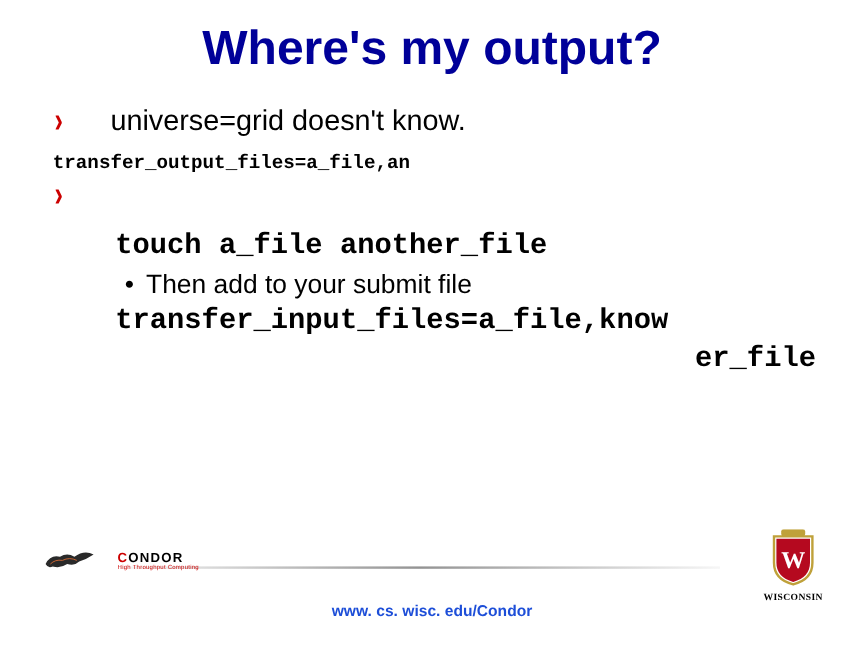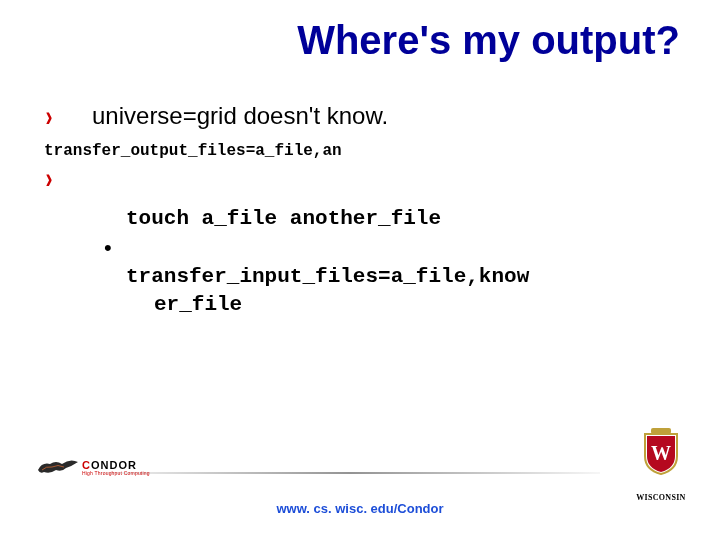--- a/index.html
+++ b/index.html
@@ -14,22 +14,22 @@
   .slide {
     width: 100%;
     height: 100%;
     padding: 18px 40px 20px 40px;
     position: relative;
   }
   .title {
     color: #000099;
     font-size: 40px;
     font-weight: bold;
-    text-align: right;
-    margin-bottom: 37px;
+    text-align: center;
+    margin-bottom: 22px;
   }
   .content {
     color: #000000;
     font-size: 24px;
     line-height: 1.35;
     padding-left: 4px;
   }
   .bullet-row {
     display: flex;
     align-items: flex-start;
@@ -60,38 +60,38 @@
   }
   .code-indent {
     padding-left: 28px;
   }
   .sub-block {
     padding-left: 52px;
     margin-top: 2px;
   }
   .sub-code {
     font-family: "Courier New", monospace;
-    font-size: 21px;
-    font-weight: bold;
-    line-height: 1.35;
-    margin-left: 30px;
+    font-size: 24px;
+    font-weight: bold;
+    line-height: 1.35;
   }
   .dot-row {
     display: flex;
     align-items: flex-start;
     font-size: 22px;
     line-height: 1.35;
   }
   .dot {
     font-size: 22px;
     margin-right: 10px;
     margin-left: 8px;
   }
   .sub-code-indent {
     padding-left: 28px;
+    text-align: right;
   }
   .footer {
     position: absolute;
     bottom: 20px;
     left: 0;
     right: 0;
     height: 60px;
   }
   .hr-line {
     position: absolute;
@@ -118,21 +118,21 @@
     display: flex;
     align-items: center;
   }
   .condor-bird {
     width: 44px;
     height: 24px;
     position: relative;
   }
   .condor-bird svg { width: 100%; height: 100%; }
   .condor-text {
-    margin-left: 2px;
+    margin-left: 18px;
     line-height: 1;
   }
   .condor-main {
     font-family: Arial, sans-serif;
     font-size: 11px;
     font-weight: bold;
     letter-spacing: 1px;
   }
   .condor-c { color: #cc0000; }
   .condor-rest { color: #000; }
@@ -154,21 +154,21 @@
     height: 48px;
     margin: 0 auto;
   }
   .crest svg { width: 100%; height: 100%; }
   .wisc-text {
     font-family: "Times New Roman", serif;
     font-size: 8px;
     font-weight: bold;
     color: #000;
     letter-spacing: 0.3px;
-    margin-top: 17px;
+    margin-top: 4px;
   }
 </style>
 </head>
 <body>
 
 <div class="slide">
 
   <div class="title">Where's my output?</div>
 
   <div class="content">
@@ -181,20 +181,21 @@
     <div class="code-line">transfer_output_files=a_file,an</div>
 
     <div class="bullet-row">
       <span class="chevron">›</span>
     </div>
 
     <div class="sub-block">
       <div class="sub-code">touch a_file another_file</div>
       <div class="dot-row">
         <span class="dot">•</span>
+        <span>Then add to your submit file</span>
       </div>
       <div class="sub-code">transfer_input_files=a_file,know</div>
       <div class="sub-code sub-code-indent">er_file</div>
     </div>
 
   </div>
 
   <div class="footer">
     <div class="hr-line"></div>
 

